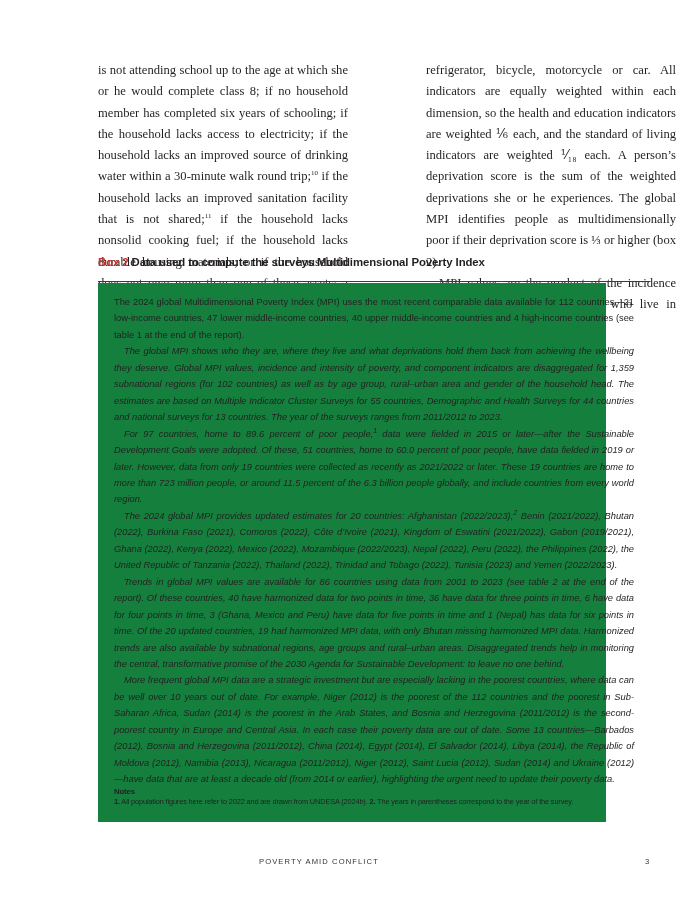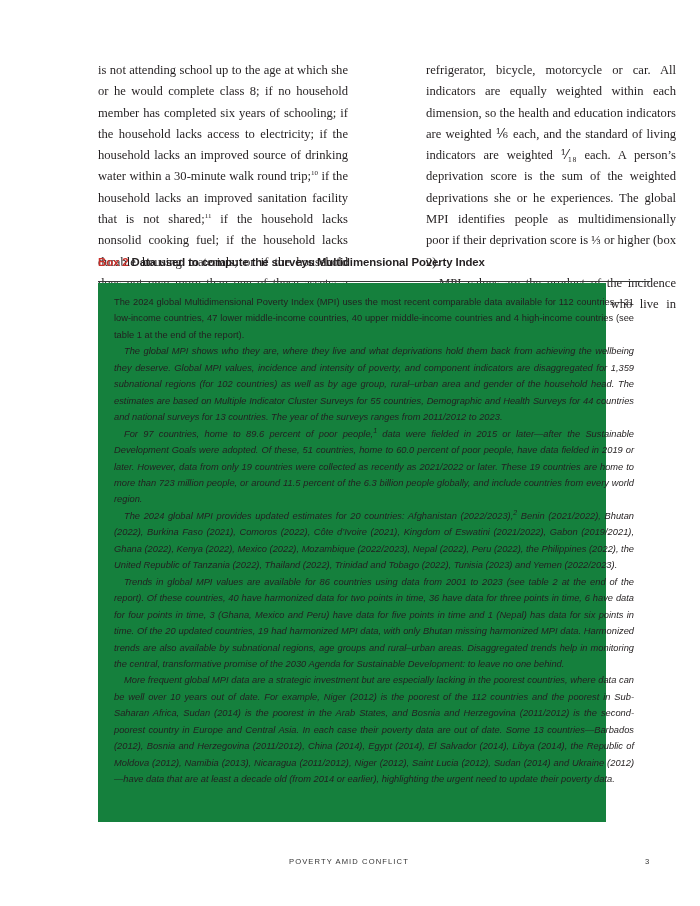--- a/index.html
+++ b/index.html
@@ -14,21 +14,21 @@
   .box-title .label { color:#c8302b; }
   .box-rule { position:absolute; left:98px; top:281px; width:552px; height:0; border-top:1.5px solid #3a3a3a; }
   .box { position:absolute; left:98px; top:283px; width:508px; height:539px; background:#15803d; }
   .box-body { position:absolute; left:16px; top:11px; width:520px; font-family:"Liberation Sans","DejaVu Sans",sans-serif; font-size:9.3px; line-height:16.45px; text-align:justify; color:#231f20; }
   .box-body p { margin:0; }
   .box-body p.indent { text-indent:10px;font-style:italic; }
   .notes { position:absolute; left:16px; top:504px; width:530px; font-family:"Liberation Sans","DejaVu Sans",sans-serif; font-size:7.4px; line-height:10px; color:#231f20; letter-spacing:-0.15px; }
   .notes .notes-head { font-weight:bold; font-size:7.8px; }
   .notes b { font-weight:bold; }
   .footer { position:absolute; top:857px; left:0; width:700px; font-family:"Liberation Sans","DejaVu Sans",sans-serif; font-size:7.6px; letter-spacing:1.1px; color:#333; }
-  .footer .running { position:absolute; left:289px; }
+  .footer .running { position:absolute; left:259px; }
   .footer .page-num { position:absolute; left:645px; letter-spacing:0; }
 </style>
 </head>
 <body>
 
 <div class="col col-left">
   <p><span>is not attending school up to the age at which she or he would complete class 8; if no household member has completed six years of schooling; if the household lacks access to electricity; if the household lacks an improved source of drinking water within a 30-minute walk round trip;</span><sup>10</sup><span> if the household lacks an improved sanitation facility that is not shared;</span><sup>11</sup><span> if the household lacks nonsolid cooking fuel; if the household lacks durable housing materials; or if the household does not own more than one of these assets: a radio, animal cart, phone, television, computer,</span></p>
 </div>
 
 <div class="col col-right">
@@ -44,18 +44,22 @@
 
 <div class="box">
   <div class="box-body">
     <p>The 2024 global Multidimensional Poverty Index (MPI) uses the most recent comparable data available for 112 countries—21 low-income countries, 47 lower middle-income countries, 40 upper middle-income countries and 4 high-income countries (see table 1 at the end of the report).</p>
     <p class="indent">The global MPI shows who they are, where they live and what deprivations hold them back from achieving the wellbeing they deserve. Global MPI values, incidence and intensity of poverty, and component indicators are disaggregated for 1,359 subnational regions (for 102 countries) as well as by age group, rural–urban area and gender of the household head. The estimates are based on Multiple Indicator Cluster Surveys for 55 countries, Demographic and Health Surveys for 44 countries and national surveys for 13 countries. The year of the surveys ranges from 2011/2012 to 2023.</p>
     <p class="indent"><span>For 97 countries, home to 89.6 percent of poor people,</span><sup>1</sup><span> data were fielded in 2015 or later—after the Sustainable Development Goals were adopted. Of these, 51 countries, home to 60.0 percent of poor people, have data fielded in 2019 or later. However, data from only 19 countries were collected as recently as 2021/2022 or later. These 19 countries are home to more than 723 million people, or around 11.5 percent of the 6.3 billion people globally, and include countries from every world region.</span></p>
     <p class="indent"><span>The 2024 global MPI provides updated estimates for 20 countries: Afghanistan (2022/2023),</span><sup>2</sup><span> Benin (2021/2022), Bhutan (2022), Burkina Faso (2021), Comoros (2022), Côte d’Ivoire (2021), Kingdom of Eswatini (2021/2022), Gabon (2019/2021), Ghana (2022), Kenya (2022), Mexico (2022), Mozambique (2022/2023), Nepal (2022), Peru (2022), the Philippines (2022), the United Republic of Tanzania (2022), Thailand (2022), Trinidad and Tobago (2022), Tunisia (2023) and Yemen (2022/2023).</span></p>
     <p class="indent">Trends in global MPI values are available for 86 countries using data from 2001 to 2023 (see table 2 at the end of the report). Of these countries, 40 have harmonized data for two points in time, 36 have data for three points in time, 6 have data for four points in time, 3 (Ghana, Mexico and Peru) have data for five points in time and 1 (Nepal) has data for six points in time. Of the 20 updated countries, 19 had harmonized MPI data, with only Bhutan missing harmonized MPI data. Harmonized trends are also available by subnational regions, age groups and rural–urban areas. Disaggregated trends help in monitoring the central, transformative promise of the 2030 Agenda for Sustainable Development: to leave no one behind.</p>
     <p class="indent">More frequent global MPI data are a strategic investment but are especially lacking in the poorest countries, where data can be well over 10 years out of date. For example, Niger (2012) is the poorest of the 112 countries and the poorest in Sub-Saharan Africa, Sudan (2014) is the poorest in the Arab States, and Bosnia and Herzegovina (2011/2012) is the second-poorest country in Europe and Central Asia. In each case their poverty data are out of date. Some 13 countries—Barbados (2012), Bosnia and Herzegovina (2011/2012), China (2014), Egypt (2014), El Salvador (2014), Libya (2014), the Republic of Moldova (2012), Namibia (2013), Nicaragua (2011/2012), Niger (2012), Saint Lucia (2012), Sudan (2014) and Ukraine (2012)—have data that are at least a decade old (from 2014 or earlier), highlighting the urgent need to update their poverty data.</p>
   </div>
+  <div class="notes">
+    <div class="notes-head">Notes</div>
+    <div><b>1.</b><span> All population figures here refer to 2022 and are drawn from UNDESA (2024b). </span><b>2.</b><span> The years in parentheses correspond to the year of the survey.</span></div>
+  </div>
 </div>
 
 <div class="footer">
   <span class="running">POVERTY AMID CONFLICT</span>
   <span class="page-num">3</span>
 </div>
 
 </body></html>

